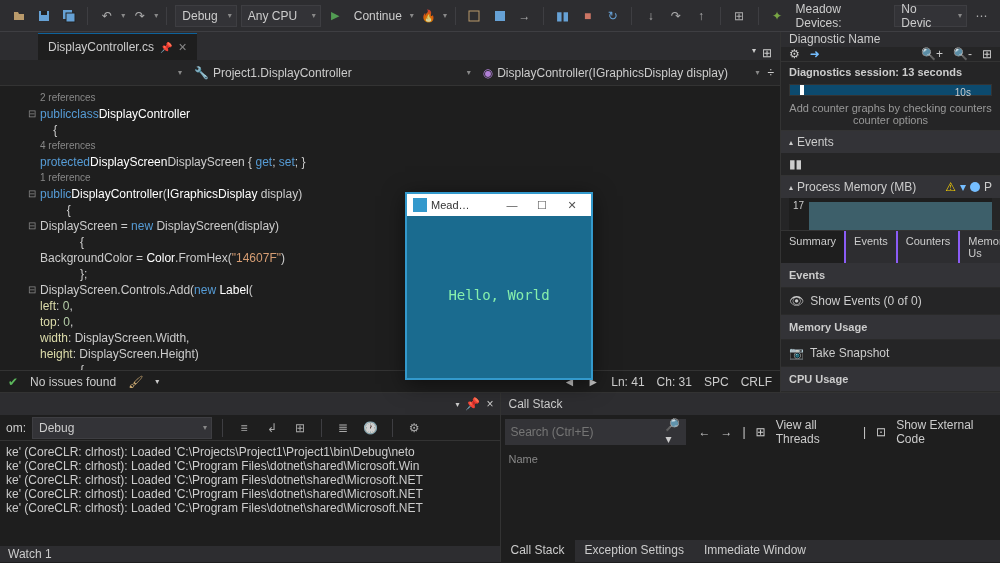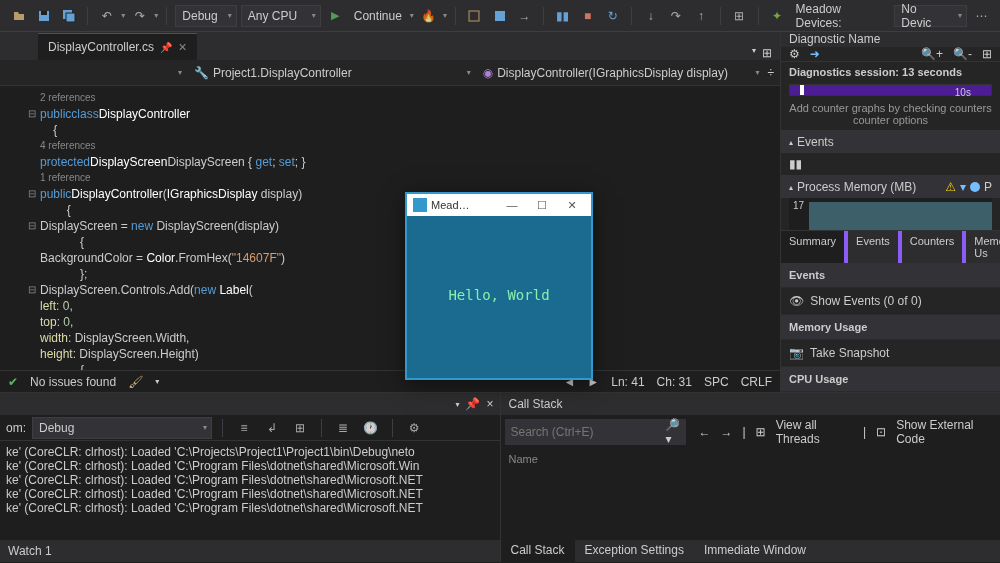--- a/index.html
+++ b/index.html
@@ -25,43 +25,43 @@
 .gutter{width:28px;text-align:right;padding-right:8px;color:#2b91af;font-size:9px;user-select:none}
 .fold{width:12px;color:#888;font-size:10px;cursor:pointer}
 .kw{color:#569cd6}.type{color:#ffffff}.str{color:#d69d73}.num{color:#b5cea8}.prop{color:#dcdcaa}.ref{color:#888;font-size:10px}
 .status{height:22px;background:#1e1e1e;border-top:1px solid #333;display:flex;align-items:center;padding:0 8px;gap:12px;font-size:11px}
 .ok{color:#5cb85c}
 .status-right{margin-left:auto;display:flex;gap:12px}
 .diag{width:220px;background:#252526;border-left:1px solid #333;display:flex;flex-direction:column}
 .diag-title{height:26px;display:flex;align-items:center;padding:0 8px;background:#2d2d30}
 .diag-toolbar{height:26px;display:flex;align-items:center;gap:10px;padding:0 8px;border-bottom:1px solid #333}
 .diag-session{padding:4px 8px;font-size:11px;font-weight:600}
-.timeline{height:20px;background:#4c1d95;margin:2px 8px;position:relative;border:1px solid #333}
+.timeline{height:20px;background:#0c4a6e;margin:2px 8px;position:relative;border:1px solid #333}
 .timeline-mark{position:absolute;left:5%;top:0;bottom:0;width:4px;background:#fff}
 .timeline-lbl{position:absolute;right:10%;top:2px;font-size:10px;color:#ccc}
 .diag-hint{padding:4px 8px;font-size:11px;text-align:center;color:#999}
 .diag-section{border-top:1px solid #333}
 .diag-hdr{padding:4px 8px;background:#333337;display:flex;align-items:center;gap:4px;cursor:pointer;font-size:11px}
 .diag-hdr::before{content:'▴';font-size:8px}
 .diag-body{padding:4px 8px;display:flex;align-items:center;gap:6px}
 .mem-chart{height:32px;background:#1e1e1e;margin:0 8px;position:relative}
 .mem-fill{position:absolute;left:10%;right:0;top:4px;bottom:0;background:#4a7a8a;opacity:0.7}
 .mem-val{position:absolute;left:4px;top:2px;font-size:10px}
 .diag-tabs{display:flex;border-top:1px solid #333;background:#2d2d30}
-.diag-tab{padding:4px 8px;font-size:11px;cursor:pointer;border-right:4px solid #8b5cf6}
+.diag-tab{padding:4px 8px;font-size:11px;cursor:pointer;border-right:2px solid #8b5cf6}
 .diag-tab.active{background:#1e1e1e}
 .diag-list{flex:1}
 .diag-row{padding:6px 8px;font-size:11px;display:flex;align-items:center;gap:6px;border-bottom:1px solid #2a2a2a;cursor:pointer}
 .diag-row.hdr{font-weight:600;background:#333337}
 .bottom{height:170px;display:flex;border-top:1px solid #333}
 .output-panel{flex:1;background:#1e1e1e;display:flex;flex-direction:column;border-right:1px solid #333}
 .panel-hdr{height:22px;background:#2d2d30;display:flex;align-items:center;justify-content:flex-end;padding:0 6px;gap:6px}
 .output-tb{height:26px;display:flex;align-items:center;padding:0 6px;gap:6px;border-bottom:1px solid #333}
 .output-body{flex:1;font-family:Consolas,monospace;font-size:11px;padding:4px 6px;overflow:hidden;color:#ccc;line-height:14px}
-.watch-tab{height:22px;background:#2d2d30;padding:3px 8px;display:flex;align-items:center}
+.watch-tab{height:16px;background:#2d2d30;padding:3px 8px;display:flex;align-items:center}
 .callstack{flex:1;background:#1e1e1e;display:flex;flex-direction:column}
 .cs-hdr{height:22px;background:#2d2d30;padding:3px 8px;display:flex;align-items:center}
 .cs-search{height:26px;background:#333337;margin:4px;display:flex;align-items:center;padding:0 6px}
 .cs-search input{background:none;border:none;flex:1;color:#ccc;outline:none}
 .cs-toolbar{display:flex;align-items:center;gap:10px;padding:0 8px;color:#888}
 .cs-col{padding:4px 8px;color:#888;font-size:11px}
 .cs-tabs{height:22px;background:#2d2d30;display:flex;margin-top:auto}
 .cs-tab{padding:3px 10px;cursor:pointer}
 .cs-tab.active{background:#1e1e1e}
 .app-window{position:absolute;left:405px;top:192px;width:188px;height:188px;background:#1a6b8f;border:2px solid #3399cc;box-shadow:0 4px 20px rgba(0,0,0,0.5)}

